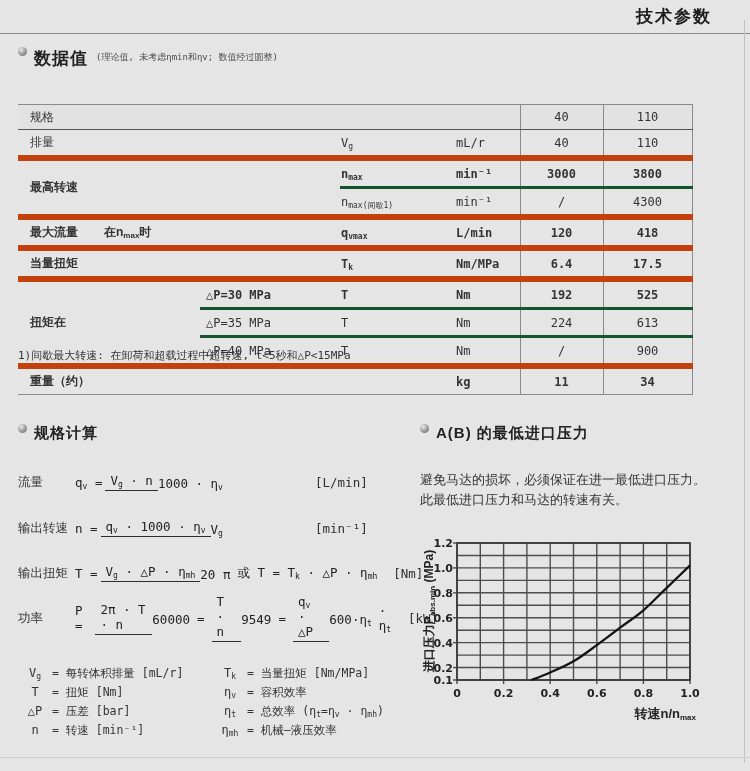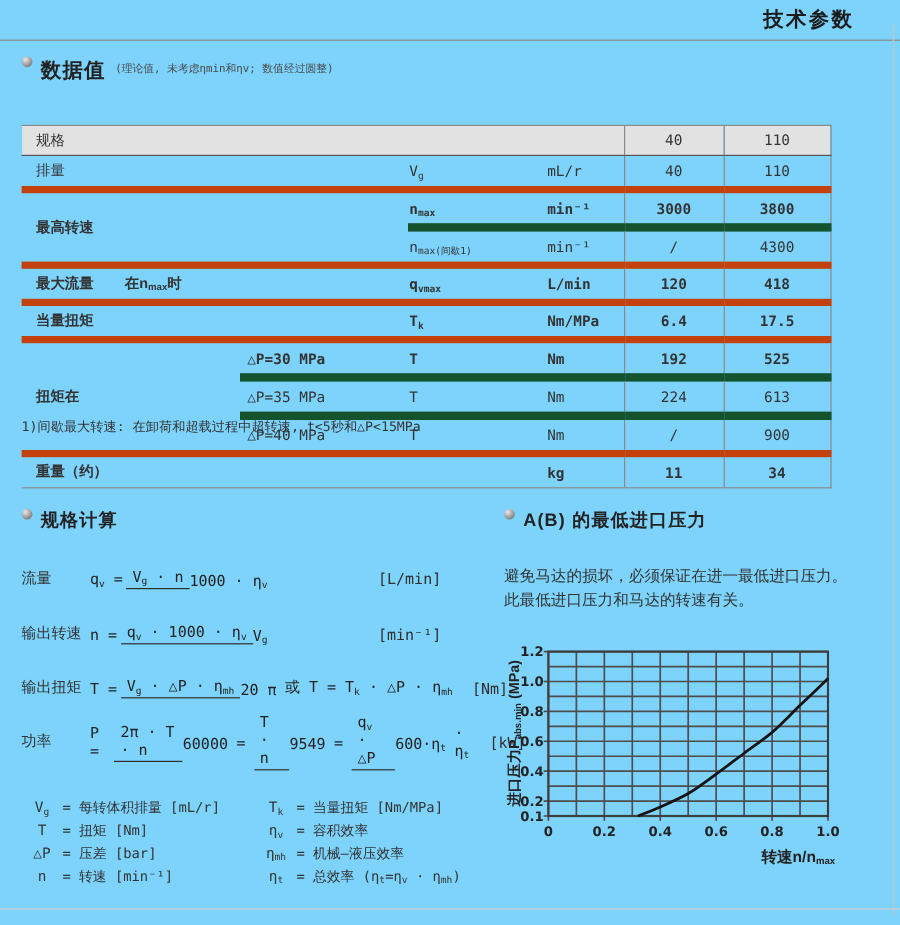--- a/index.html
+++ b/index.html
@@ -1,17 +1,17 @@
 <!DOCTYPE html>
 <html><head>
 <meta charset="utf-8">
 <style>
   html,body{margin:0;padding:0;background:#fff;}
   body{font-family:"Liberation Sans", sans-serif; color:#2f2f2f;}
-  .page{position:relative;width:750px;height:771px;background:#7dd3fc;overflow:hidden;}
+  .page{position:relative;width:750px;height:771px;background:#e5e5e5;overflow:hidden;}
   .mono{font-family:"DejaVu Sans Mono", monospace;}
   sub{font-size:8px;vertical-align:-2px;line-height:0;}
 
   .page-title{position:absolute;top:5px;right:38px;font-size:17px;font-weight:700;letter-spacing:2px;color:#1b1b1b;}
   .top-rule{position:absolute;top:33px;left:0;width:750px;height:1px;background:#8a8a8a;}
   .right-rule{position:absolute;top:20px;bottom:8px;left:744px;width:1px;background:#c2c2c2;}
   .bottom-rule{position:absolute;top:757px;left:0;width:750px;height:1px;background:#cfcfcf;}
 
   .sec-header{position:absolute;display:flex;align-items:flex-start;}
   .bullet{width:9px;height:9px;border-radius:50%;margin-right:7px;flex:0 0 auto;
@@ -26,21 +26,21 @@
   tr.hdr td{background:#e2e2e2;border-top:1px solid #8a8a8a;border-bottom:1px solid #555;height:22px;}
   tr.row td{height:23px;}
   td.lbl{padding-left:12px;text-align:left;}
   td.subl{padding-left:6px;font-family:"DejaVu Sans Mono", monospace;font-size:12px;}
   td.sym{font-family:"DejaVu Sans Mono", monospace;font-size:12px;}
   td.unit{font-family:"DejaVu Sans Mono", monospace;font-size:12.5px;}
   td.val{font-family:"DejaVu Sans Mono", monospace;font-size:13px;text-align:center;}
   td.bl{border-left:1px solid #8a8a8a;}
   td.br{border-right:1px solid #8a8a8a;}
   tr.sep-strong td{border-top:6px solid #c2410c;font-weight:bold;}
-  td.part{border-top:7px solid #14532d;}
+  td.part{border-top:3px solid #14532d;}
   tr.last td{border-bottom:1px solid #8a8a8a;}
   .lbl2{margin-left:26px;font-size:12px;}
 
   .footnote{position:absolute;left:18px;top:348px;font-size:11px;color:#333;font-family:"DejaVu Sans Mono", monospace;}
 
   
   .frow{position:absolute;left:18px;width:420px;height:44px;display:flex;align-items:center;}
   .flabel{width:57px;flex:0 0 auto;font-size:12.5px;color:#333;}
   .fbody{display:flex;align-items:center;font-size:12.5px;color:#222;}
   .frac{display:inline-flex;flex-direction:row;align-items:center;margin:0 3px;}
@@ -252,26 +252,26 @@
   <div class="defcol" style="left:213px;top:666px;">
     <div class="defrow">
         <span class="dsym mono">T<sub>k</sub></span>
         <span class="dtext">= 当量扭矩 [Nm/MPa]</span>
       </div>
     <div class="defrow">
         <span class="dsym mono">η<sub>v</sub></span>
         <span class="dtext">= 容积效率</span>
       </div>
     <div class="defrow">
+        <span class="dsym mono">η<sub>t</sub></span>
+        <span class="dtext">= 总效率 (η<sub>t</sub>=η<sub>v</sub> · η<sub>mh</sub>)</span>
+      </div>
+    <div class="defrow">
         <span class="dsym mono">η<sub>mh</sub></span>
         <span class="dtext">= 机械—液压效率</span>
-      </div>
-    <div class="defrow">
-        <span class="dsym mono">η<sub>t</sub></span>
-        <span class="dtext">= 总效率 (η<sub>t</sub>=η<sub>v</sub> · η<sub>mh</sub>)</span>
       </div>
   </div>
 
   <div class="sec-header" style="left:420px;top:424px;">
     <span class="bullet"></span>
     <span class="sec-title">A(B) 的最低进口压力</span>
   </div>
   <div class="inlet-body">
     <div>避免马达的损坏，必须保证在进一最低进口压力。</div>
     <div>此最低进口压力和马达的转速有关。</div>

